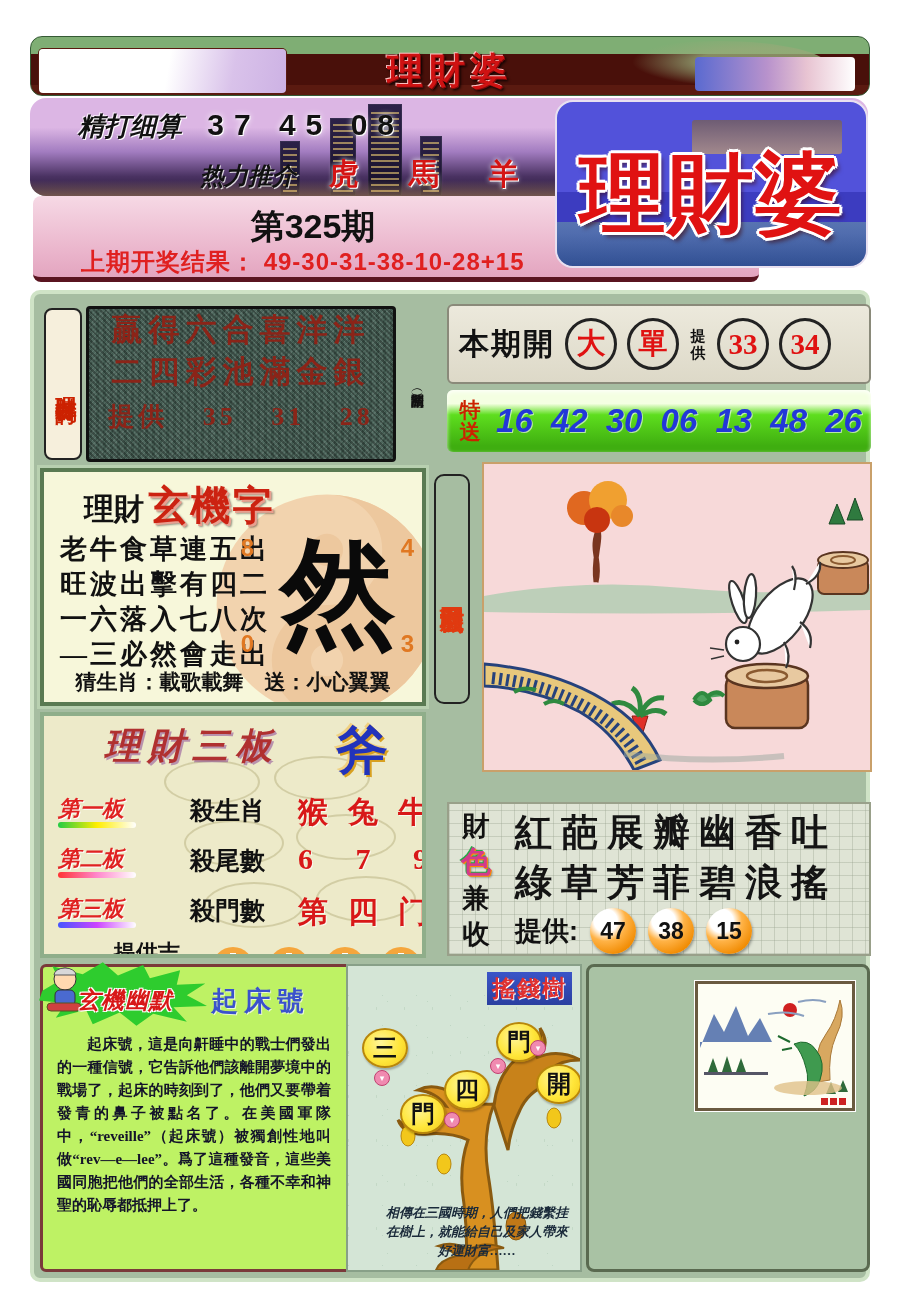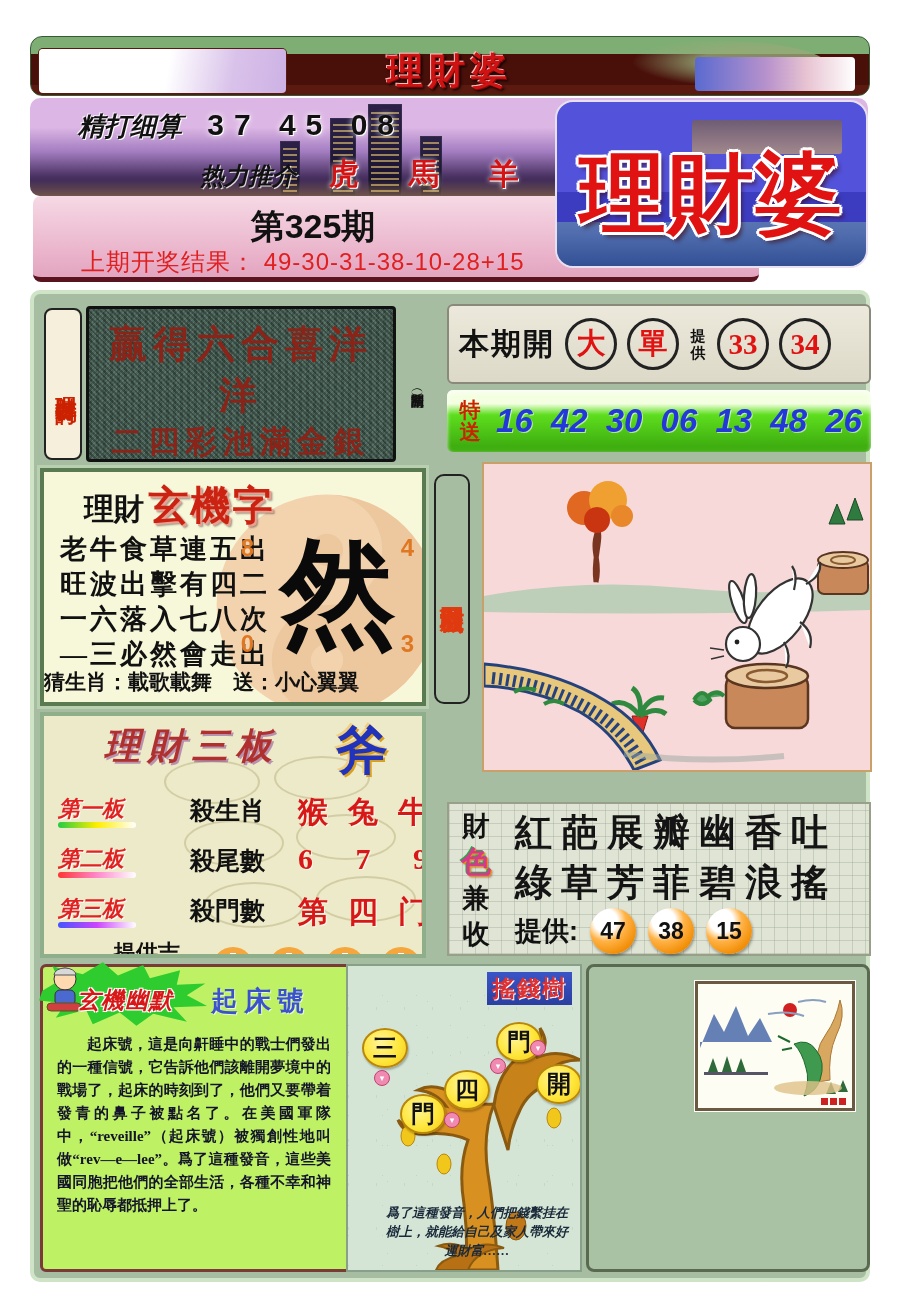--- a/index.html
+++ b/index.html
@@ -13,21 +13,21 @@
     background:radial-gradient(ellipse at 70% 40%, rgba(150,170,120,.8) 0 30%, transparent 60%); border-radius:50%; }
   .masthead-title { position:absolute; left:0; right:0; top:10px; text-align:center; font-size:36px; font-weight:bold; color:#cf1212;
     font-family:"Liberation Serif", serif; letter-spacing:6px;
     text-shadow:1px 1px 0 #7a0a0a, -1px -1px 0 #f9c0c0, 2px 2px 3px #000; }
   .blank-left { position:absolute; left:8px; top:12px; width:247px; height:44px; border-radius:4px;
     background:linear-gradient(100deg, #ffffff 0 52%, #d9c2ea 78%, #cdb2e4); box-shadow:0 0 0 1px #5a1a10; }
   .blank-right { position:absolute; right:14px; top:20px; width:160px; height:34px; border-radius:4px;
     background:linear-gradient(90deg,#5a6ad0,#b892cc 45%,#e8c4d2 70%,#ffffff); }
 
   
-  .skyline { position:absolute; left:30px; top:98px; width:838px; height:98px; border-radius:10px; overflow:hidden;
+  .skyline { position:absolute; left:30px; top:98px; width:838px; height:98px; border-radius:16px; overflow:hidden;
     background:linear-gradient(#dcb6e4 0 30%, #a27cc0 55%, #4a3262 80%, #241636); }
   .bldg { position:absolute; bottom:0; background:linear-gradient(#2c2248, #17102a);
     box-shadow:inset 0 0 0 1px rgba(255,255,255,.06); }
   .bldg.b1{ left:300px; width:26px; height:78px; } .bldg.b2{ left:338px; width:34px; height:92px; }
   .bldg.b3{ left:560px; width:30px; height:70px; } .bldg.b4{ left:250px; width:20px; height:55px; }
   .bldg.b5{ left:390px; width:22px; height:60px; } .bldg.b6{ left:610px; width:40px; height:84px; }
   .bldg .win { position:absolute; inset:4px 3px; background:repeating-linear-gradient(0deg, rgba(255,220,120,.55) 0 2px, transparent 2px 6px); }
   .skyline-glow { position:absolute; left:0; bottom:0; width:100%; height:16px; background:linear-gradient(transparent, rgba(255,200,120,.35)); }
   .slogan1 { position:absolute; left:48px; top:10px; font-weight:bold; font-style:italic; font-size:26px; color:#111;
     text-shadow:1px 1px 0 #fff, -1px -1px 0 rgba(255,255,255,.7); }
@@ -45,37 +45,37 @@
   .big-title .water { position:absolute; bottom:0; width:100%; height:44px; background:linear-gradient(rgba(140,220,150,.35), rgba(60,180,90,.25)); }
   .big-title .house { position:absolute; right:24px; top:18px; width:150px; height:34px; background:linear-gradient(#7a6048,#c4a06c); opacity:.7; border-radius:3px; }
   .big-title-text { position:absolute; left:0; right:0; top:34px; text-align:center; font-size:86px; font-weight:bold; color:#e01212;
     font-family:"Liberation Serif", serif; letter-spacing:2px;
     text-shadow:-3px 0 #fff,3px 0 #fff,0 -3px #fff,0 3px #fff,-2px -2px #fff,2px 2px #fff,-2px 2px #fff,2px -2px #fff,4px 5px 4px rgba(60,0,0,.55); }
 
   
   .results-box { position:absolute; left:33px; top:196px; width:726px; height:86px; border-radius:8px;
     background:linear-gradient(#f6d9e5, #eab4cb 70%, #e3a5bf); border-bottom:5px solid #5a1420; box-shadow:0 2px 0 #fff; }
   .issue { position:absolute; left:0; width:560px; top:8px; text-align:center; font-size:34px; color:#111; font-weight:bold; }
-  .last-draw { position:absolute; left:48px; top:50px; font-size:24px; font-weight:normal; color:#e02020; letter-spacing:1px; }
+  .last-draw { position:absolute; left:48px; top:50px; font-size:24px; font-weight:bold; color:#e02020; letter-spacing:1px; }
 
   
   .content { position:absolute; left:30px; top:290px; width:840px; height:992px; background:#a6bda1;
     border:4px solid #cfe3c6; border-radius:10px; }
 
   
   .side-label { background:#f6efdc; border:2px solid #222; border-radius:8px; color:#cc2200; font-weight:bold;
     writing-mode:vertical-rl; text-orientation:upright; text-align:center; font-family:"Liberation Serif", serif; }
   .poem-label { position:absolute; left:10px; top:14px; width:38px; height:152px; font-size:21px; letter-spacing:2px; }
   .scratch { position:absolute; left:52px; top:12px; width:310px; height:156px; border:3px solid #111; border-radius:4px;
     background-color:#4d665c;
     background-image:repeating-linear-gradient(45deg, rgba(0,0,0,.28) 0 2px, transparent 2px 4px),
                      repeating-linear-gradient(-45deg, rgba(255,255,255,.09) 0 1px, transparent 1px 3px),
                      repeating-linear-gradient(90deg, rgba(20,40,30,.25) 0 3px, transparent 3px 7px);
     color:#8b2418; text-align:center; font-family:"Liberation Serif", serif; font-weight:bold; }
-  .scratch .l1 { margin-top:10px; font-size:38px; letter-spacing:6px; }
+  .scratch .l1 { font-size:31px; letter-spacing:6px; }
   .scratch .l2 { font-size:31px; letter-spacing:6px; }
   .scratch .l3 { font-size:26px; margin-top:6px; letter-spacing:4px; }
   .scratch .l3 span { margin:0 12px; }
   .scratch-note { position:absolute; left:368px; top:14px; width:24px; height:152px; writing-mode:vertical-rl; text-orientation:upright;
     font-size:13px; color:#111; text-align:center; font-family:"Liberation Serif", serif; }
 
   
   .benqi { position:absolute; left:413px; top:10px; width:424px; height:80px; background:linear-gradient(#ece9dc,#ddd9c8);
     border:2px solid #8a8a7a; border-radius:6px; display:flex; align-items:center; padding:0 10px; gap:10px; }
   .benqi .prefix { font-size:30px; font-weight:bold; color:#111; font-family:"Liberation Serif", serif; letter-spacing:2px; }
@@ -97,21 +97,21 @@
   .xz-head .black { font-size:30px; font-weight:bold; color:#111; font-family:"Liberation Serif", serif; }
   .xz-head .red { font-size:40px; font-weight:bold; color:#cc2211; font-family:"Liberation Serif", serif; letter-spacing:2px;
     text-shadow:2px 2px 0 #e8a090, 3px 3px 2px rgba(0,0,0,.4); }
   .xz-poem { position:absolute; left:16px; top:60px; font-size:27px; line-height:35px; font-weight:bold; color:#111;
     font-family:"Liberation Serif", serif; letter-spacing:3px; }
   .xz-char { position:absolute; right:26px; top:64px; font-size:116px; line-height:116px; font-weight:bold; color:#0a0a0a;
     font-family:"Liberation Serif", serif; }
   .xz-corner { position:absolute; font-size:24px; font-weight:bold; color:#e07822; }
   .c-tl { right:168px; top:62px; } .c-tr { right:8px; top:62px; }
   .c-bl { right:168px; top:158px; } .c-br { right:8px; top:158px; }
-  .xz-zodiac { position:absolute; left:0; right:0; bottom:6px; text-align:left; font-size:21px; font-weight:bold; color:#111;
+  .xz-zodiac { position:absolute; left:0; right:0; bottom:6px; text-align:center; font-size:21px; font-weight:bold; color:#111;
     font-family:Liberation Serif, serif; }
 
   
   .pic-label { position:absolute; left:400px; top:180px; width:36px; height:230px; font-size:24px; background:#a6bda1;
     border:2px solid #222; border-radius:10px; color:#e03a10; }
   .scene { position:absolute; left:448px; top:168px; width:390px; height:310px; background:#f7d9d9; border:2px solid #c9a06a; }
 
   
   .sanban { position:absolute; left:6px; top:418px; width:386px; height:246px; background:#edeac9;
     border:4px solid #8fae8a; overflow:hidden; }
@@ -447,21 +447,21 @@
       <div class="tree-title">搖錢樹</div>
       <div class="bubble" style="left:14px; top:62px;">三</div>
       <div class="bubble" style="left:52px; top:128px;">門</div>
       <div class="bubble" style="left:96px; top:104px;">四</div>
       <div class="bubble" style="left:148px; top:56px;">門</div>
       <div class="bubble" style="left:188px; top:98px;">開</div>
       <div class="bub-mark" style="left:26px; top:104px;"></div>
       <div class="bub-mark" style="left:96px; top:146px;"></div>
       <div class="bub-mark" style="left:142px; top:92px;"></div>
       <div class="bub-mark" style="left:182px; top:74px;"></div>
-      <div class="tree-caption">爲了這種發音，人們把錢繫挂在樹上，就能給自己及家人帶來好運財富……</div>
+      <div class="tree-caption">相傳在三國時期，人們把錢繫挂在樹上，就能給自己及家人帶來好運財富……</div>
     </div>
 
     <div class="rightpanel">
       <div class="painting">
         <svg width="154" height="124" viewBox="0 0 154 124">
           <path d="M2,64 L16,30 L26,48 L38,22 L50,52 L62,34 L74,58 L2,58 Z" fill="#4a6aa8" opacity="0.85"></path>
           <circle cx="92" cy="26" r="7" fill="#d02020"></circle>
           <path d="M70,30 q20,-4 36,2 M100,18 q16,-4 28,0" stroke="#8aa0c0" stroke-width="2" fill="none"></path>
           <path d="M10,88 l5,-14 l5,14 z M24,88 l5,-16 l5,16 z M38,88 l5,-14 l5,14 z" fill="#2f6a3a"></path>
           <rect x="6" y="88" width="64" height="3" fill="#556"></rect>

